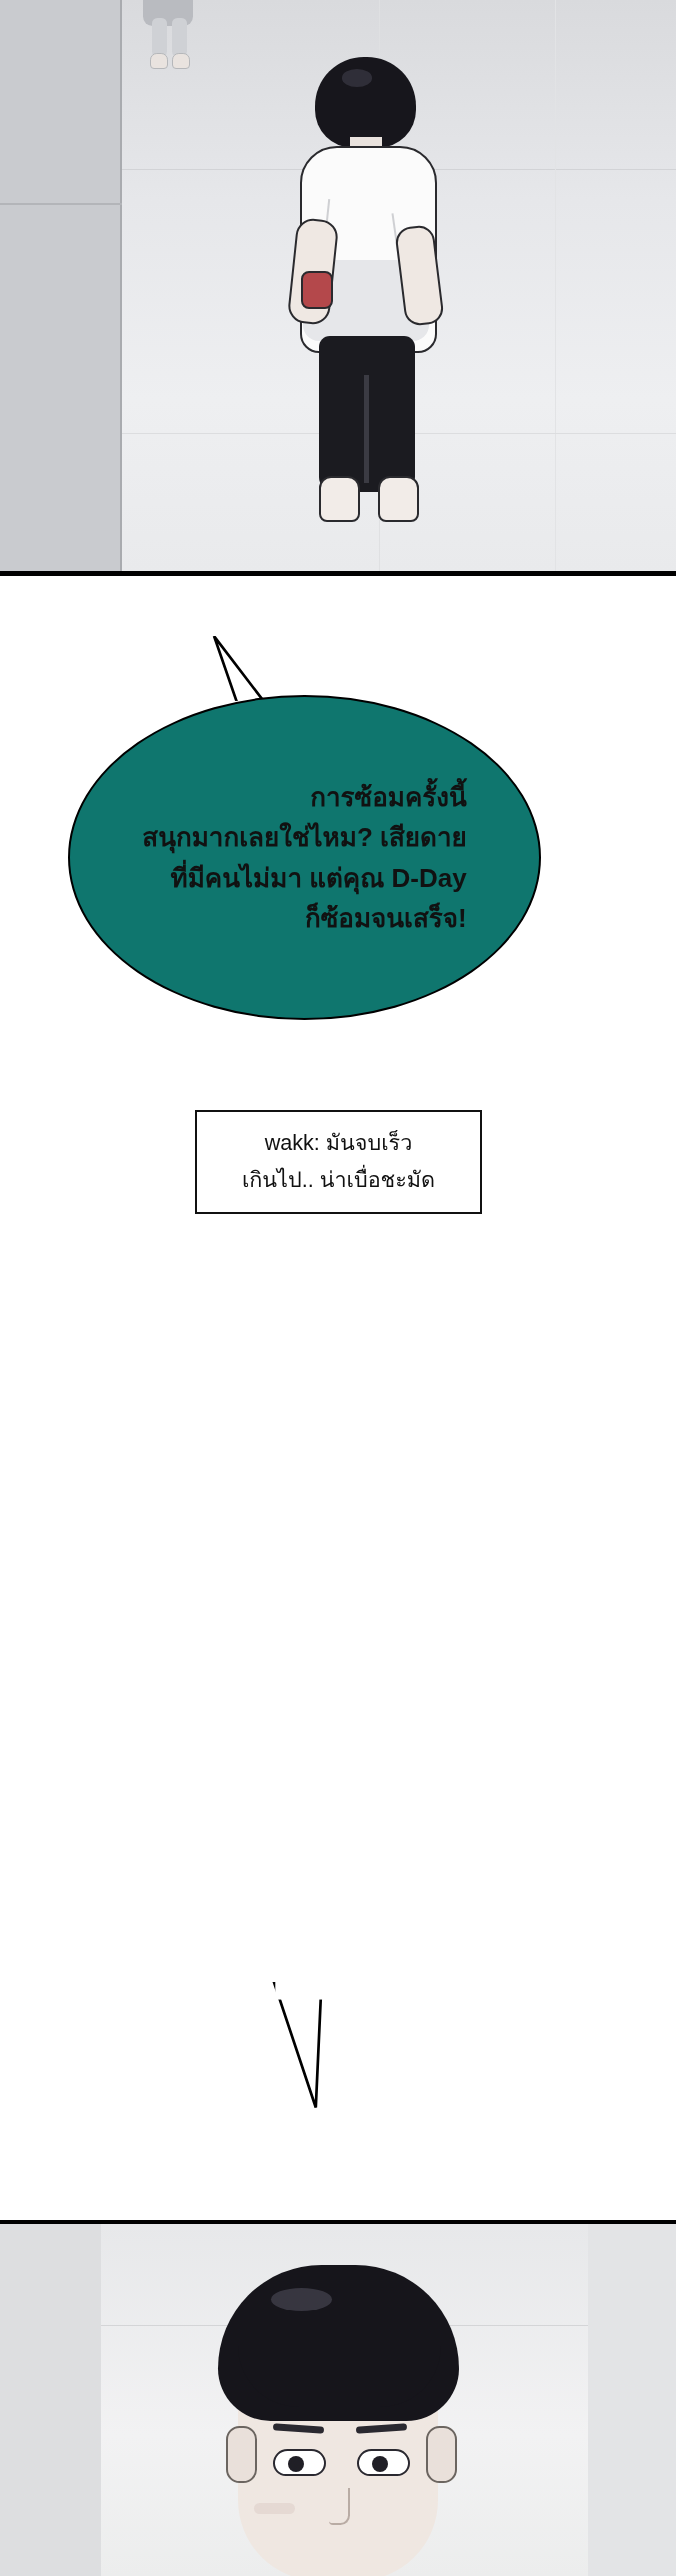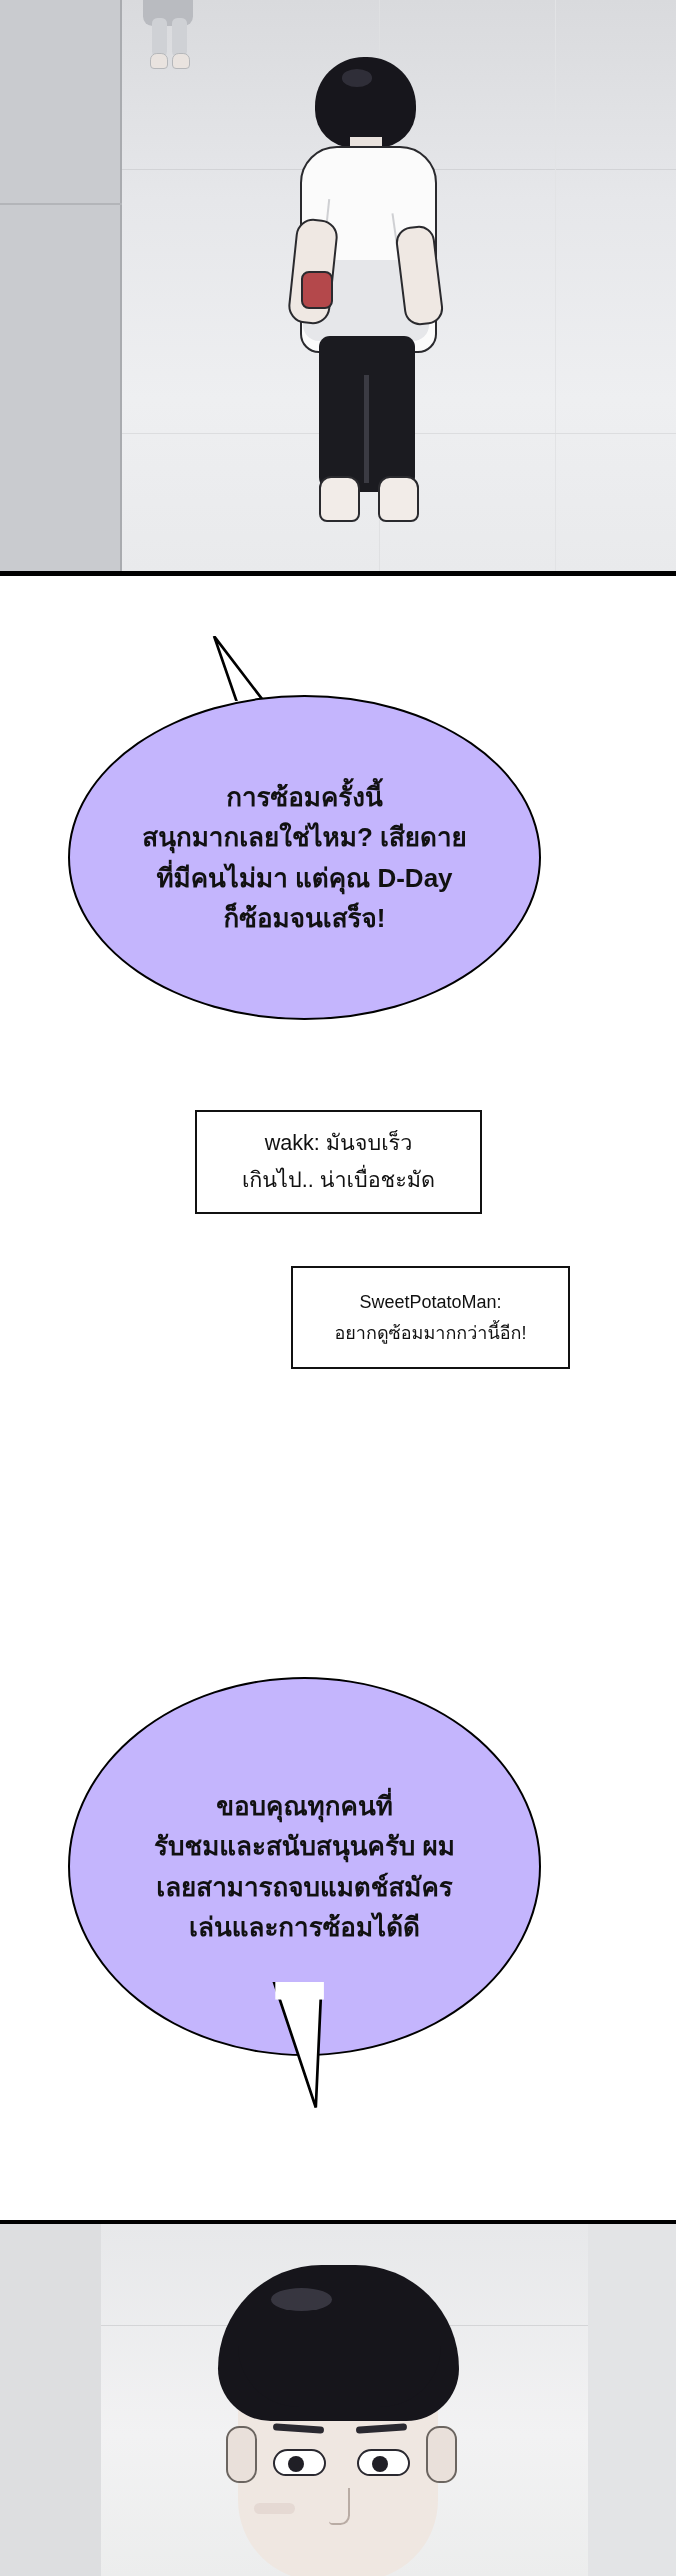--- a/index.html
+++ b/index.html
@@ -237,25 +237,25 @@
     height: 1643px;
     background: #ffffff;
   }
 
   
   .bubble {
     position: absolute;
     box-sizing: border-box;
     border: 2.7px solid #000000;
     border-radius: 50%;
-    background: #c4b5fd;
+    background: #0f766e;
     display: flex;
     align-items: center;
     justify-content: center;
-    text-align: center;
+    text-align: right;
     font-weight: bold;
     color: #111111;
     line-height: 1.55;
   }
   .bubble-1 {
     left: 68px;
     top: 695px;
     width: 473px;
     height: 325px;
     font-size: 26px;
@@ -495,31 +495,21 @@
 สนุกมากเลยใช่ไหม? เสียดาย
 ที่มีคนไม่มา แต่คุณ D-Day
 ก็ซ้อมจนเสร็จ!</span>
   </div>
 
   <div class="chat-box chat-1">
     <span>wakk: มันจบเร็ว
 เกินไป.. น่าเบื่อชะมัด</span>
   </div>
 
-  <div class="chat-box chat-2">
-    <span>SweetPotatoMan:
-อยากดูซ้อมมากกว่านี้อีก!</span>
-  </div>
-
-  <div class="bubble bubble-2">
-    <span class="bubble-text">ขอบคุณทุกคนที่
-รับชมและสนับสนุนครับ ผม
-เลยสามารถจบแมตช์สมัคร
-เล่นและการซ้อมได้ดี</span>
-  </div>
+
 
   <div class="bubble-2-tail">
     <svg width="95" height="135" viewBox="0 0 140 200">
       <polygon points="4,0 66,186 74,10" fill="#ffffff" stroke="#000000" stroke-width="4"></polygon>
       <rect x="6" y="0" width="72" height="26" fill="#ffffff"></rect>
     </svg>
   </div>
 
   <div class="panel-divider" style="top:2220px;"></div>
 

